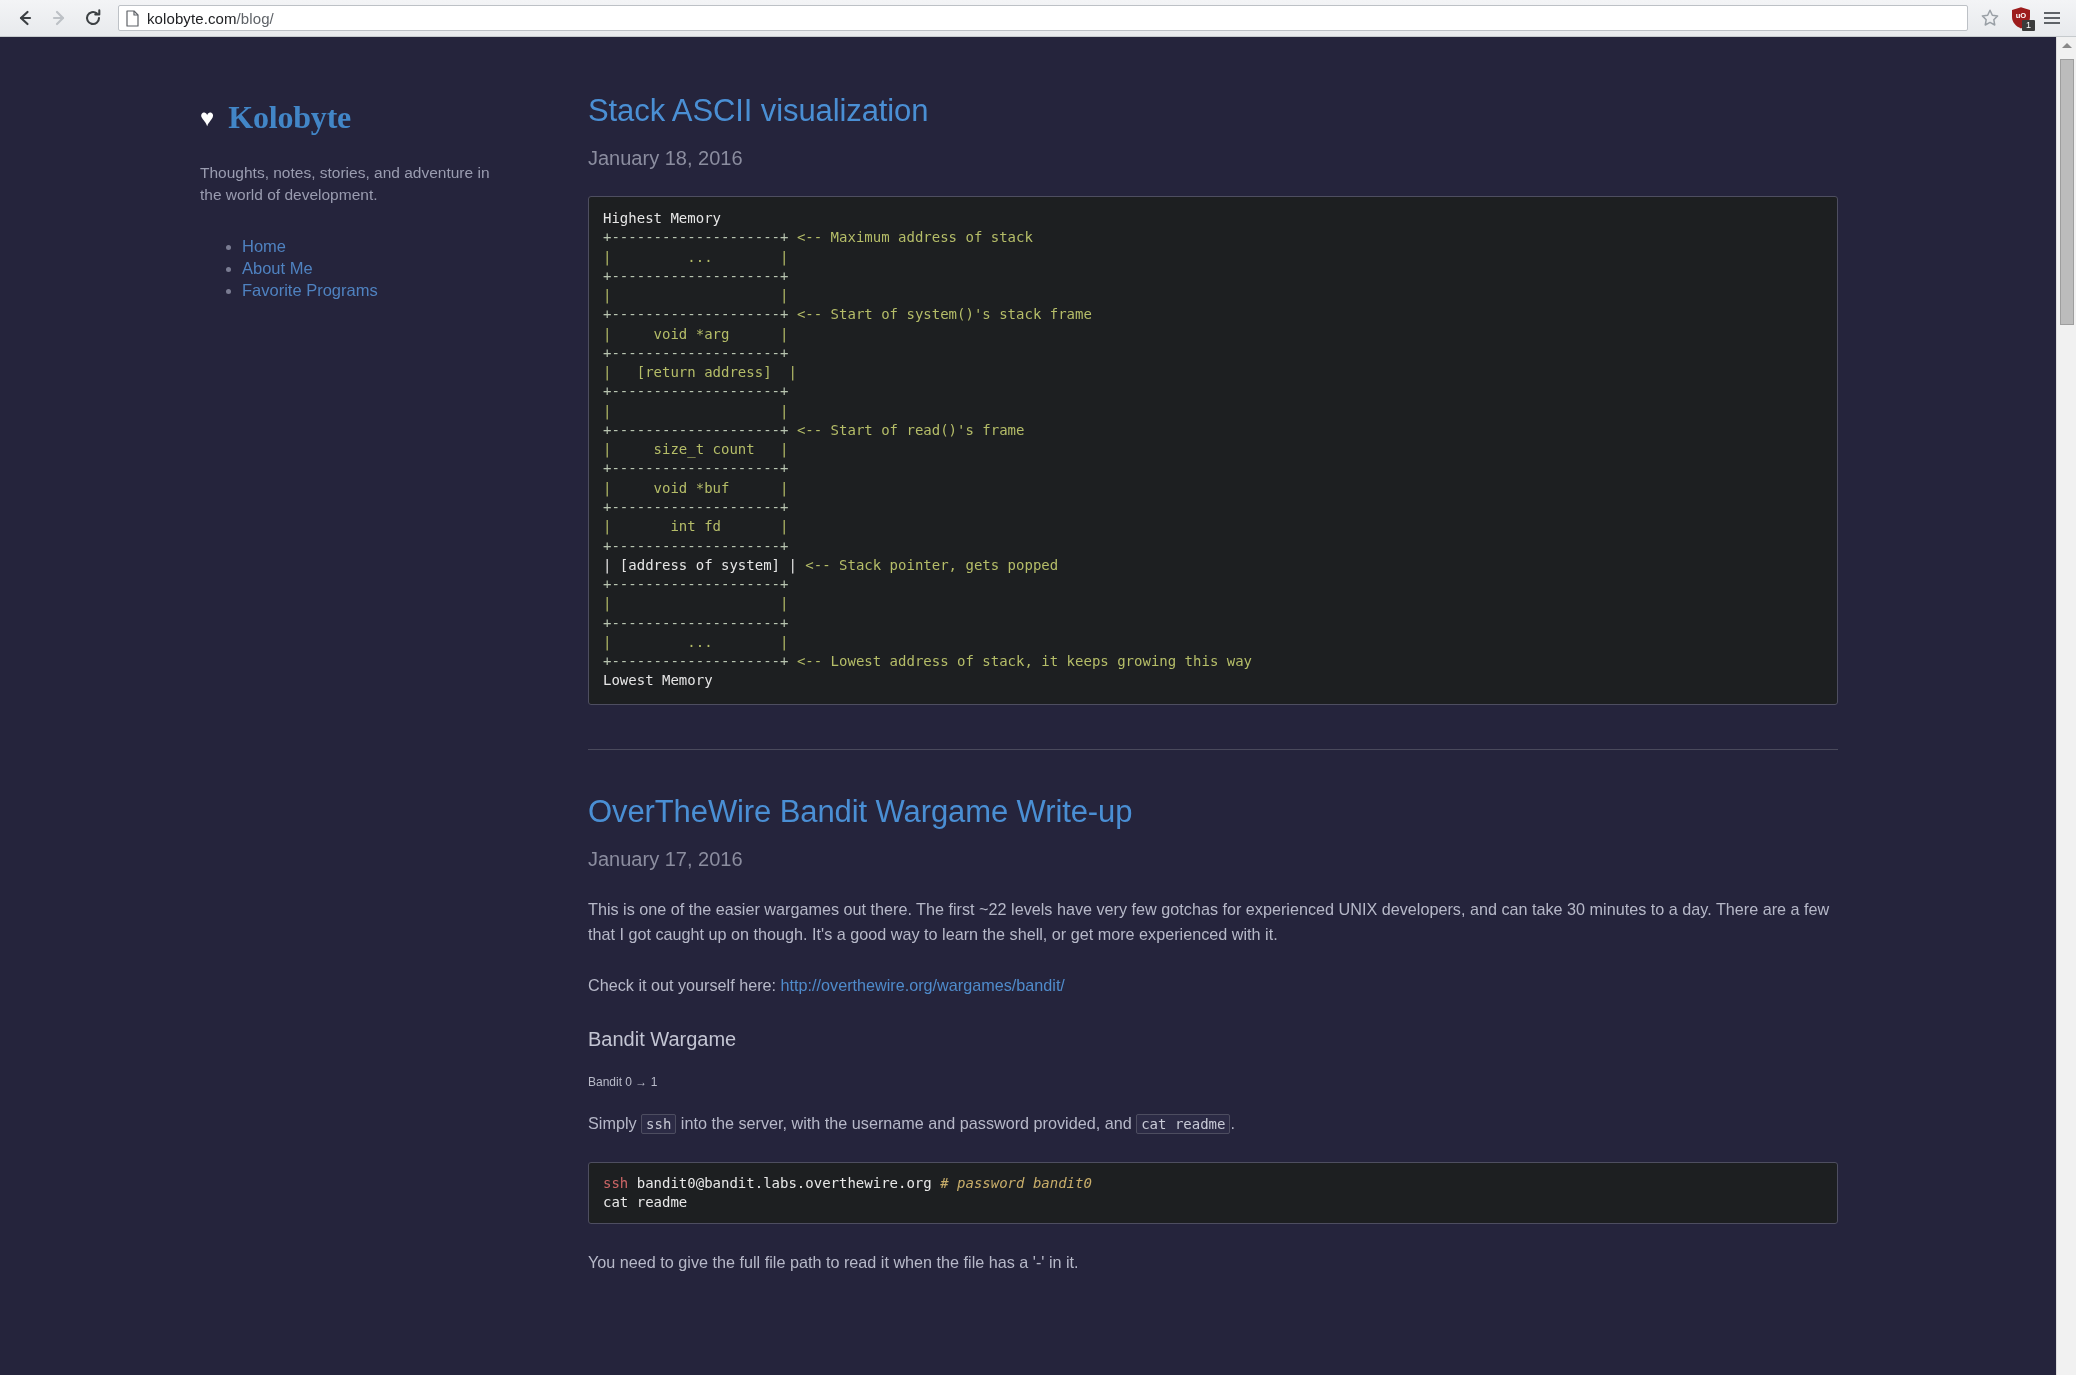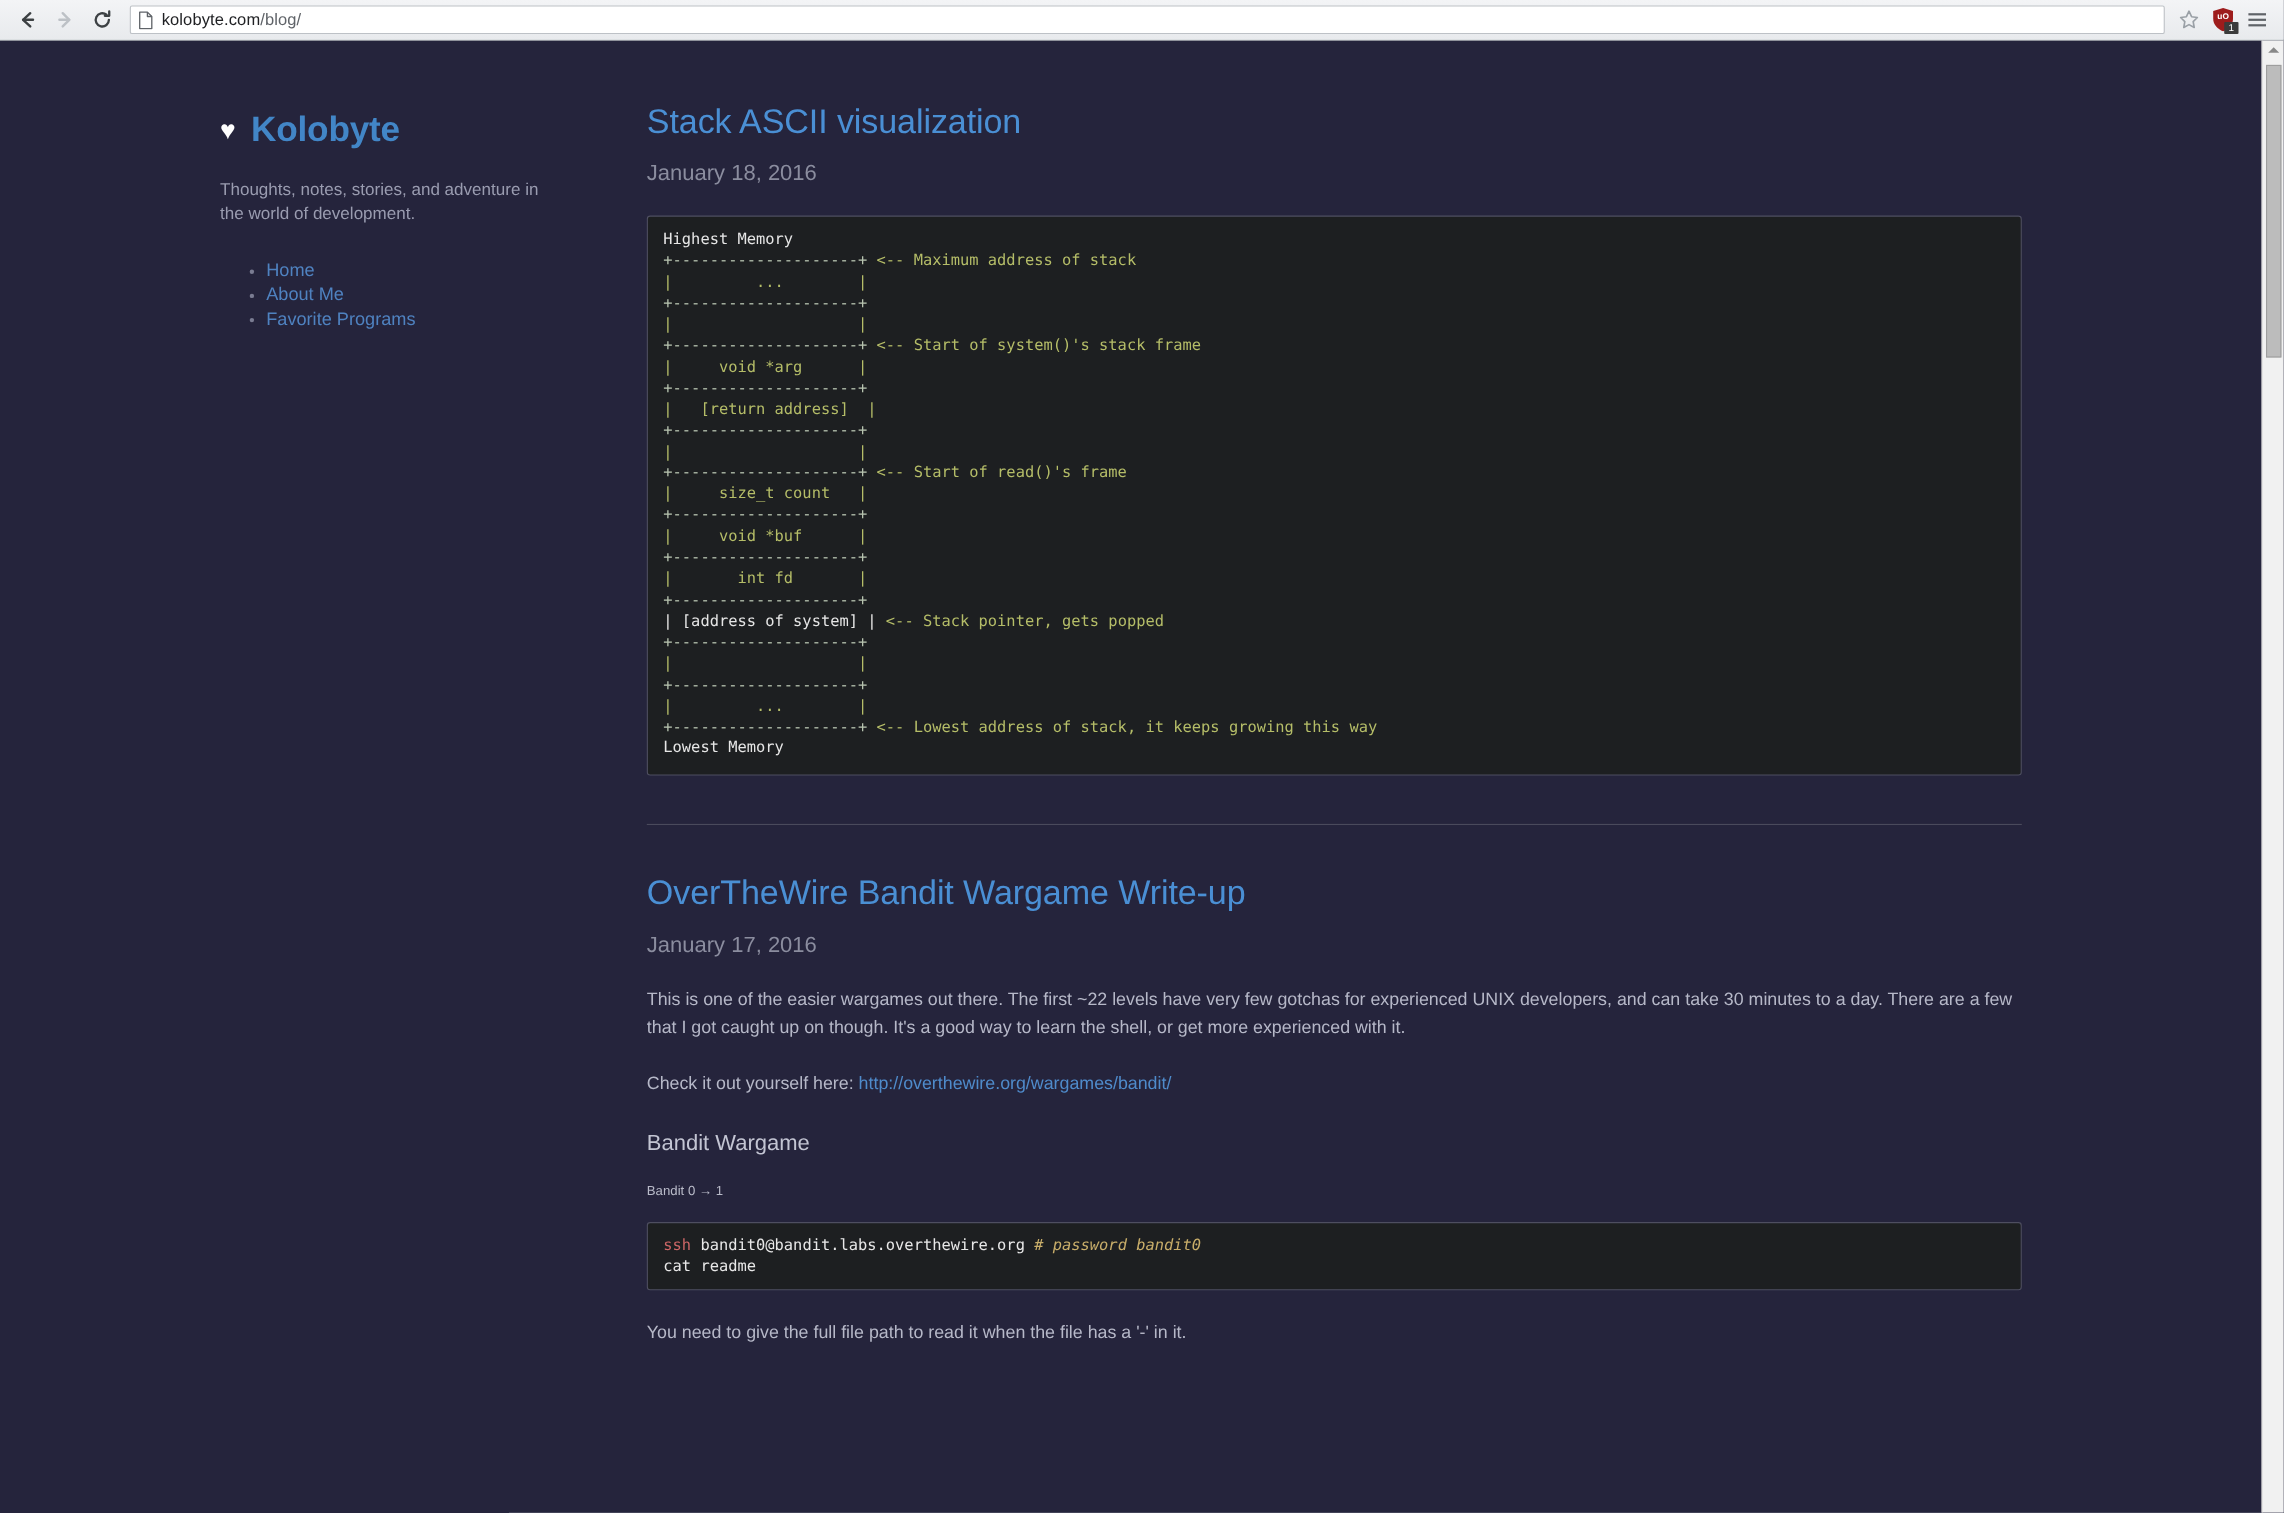--- a/index.html
+++ b/index.html
@@ -188,21 +188,21 @@
     font-size: 24px;
     line-height: 1;
     position: relative;
     top: -2px;
   }
   .brand .brand-name {
     color: #4286c7;
     font-size: 32px;
     font-weight: bold;
     letter-spacing: -0.2px;
-    font-family: Liberation Sans, sans-serif;
+    font-family: Liberation Serif, serif;
   }
   .tagline {
     color: #9a9cb0;
     font-size: 15.5px;
     line-height: 1.45;
     width: 290px;
     margin-bottom: 30px;
   }
   .navlist {
     list-style: disc;
@@ -436,20 +436,21 @@
           <div class="post-date">January 17, 2016</div>
 
           <p class="body-text">This is one of the easier wargames out there. The first ~22 levels have very few gotchas for experienced UNIX developers, and can take 30 minutes to a day. There are a few that I got caught up on though. It's a good way to learn the shell, or get more experienced with it.</p>
 
           <p class="body-text"><span>Check it out yourself here: </span><a href="#">http://overthewire.org/wargames/bandit/</a></p>
 
           <h2 class="section-head">Bandit Wargame</h2>
 
           <h3 class="sub-head">Bandit 0 → 1</h3>
 
+          <p class="body-text"><span>Simply </span><code class="inline">ssh</code><span> into the server, with the username and password provided, and </span><code class="inline">cat readme</code><span>.</span></p>
 
           <pre class="codeblock"><span class="tk-cmd">ssh</span><span class="tk-white"> bandit0@bandit.labs.overthewire.org </span><span class="tk-shcom"># password bandit0</span>
 <span class="tk-white">cat readme</span></pre>
 
 
           <p class="body-text">You need to give the full file path to read it when the file has a '-' in it.</p>
 
         </article>
 
       </div>

